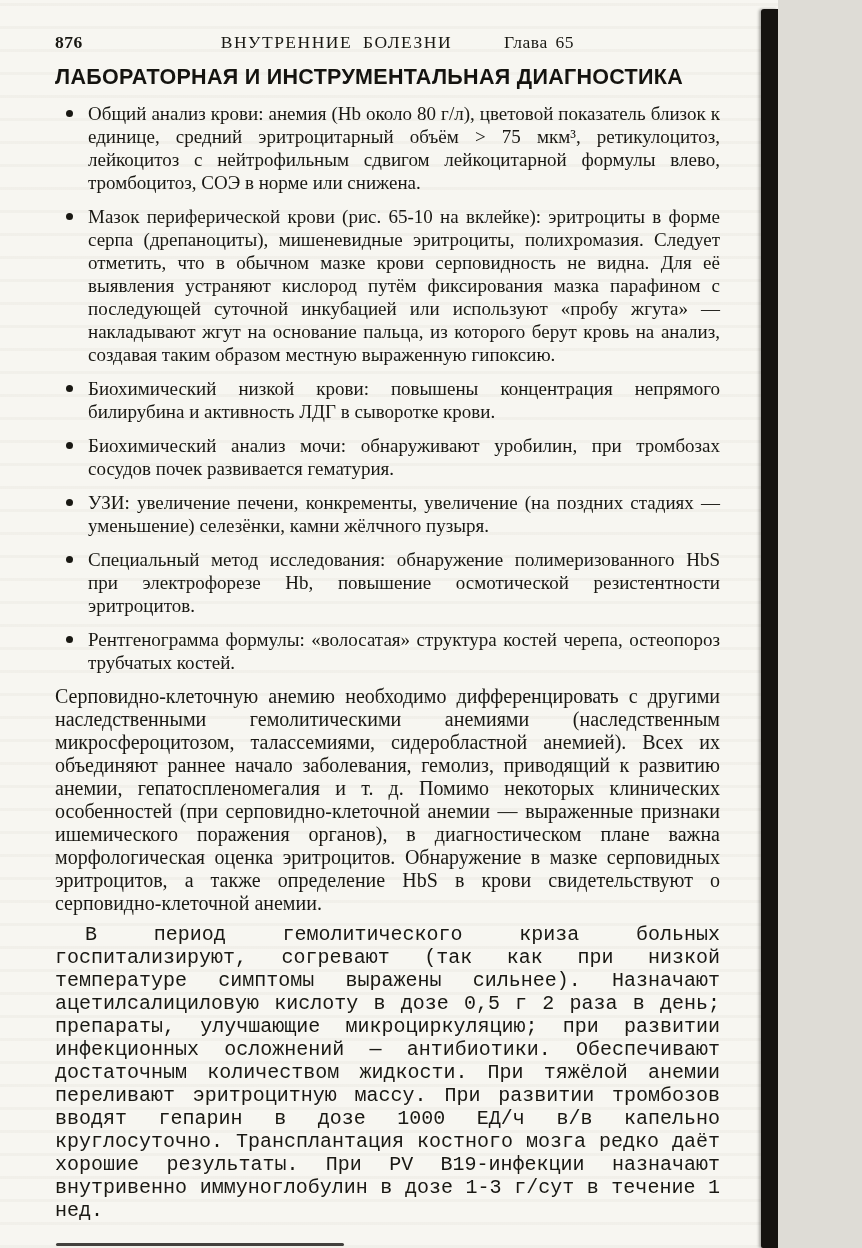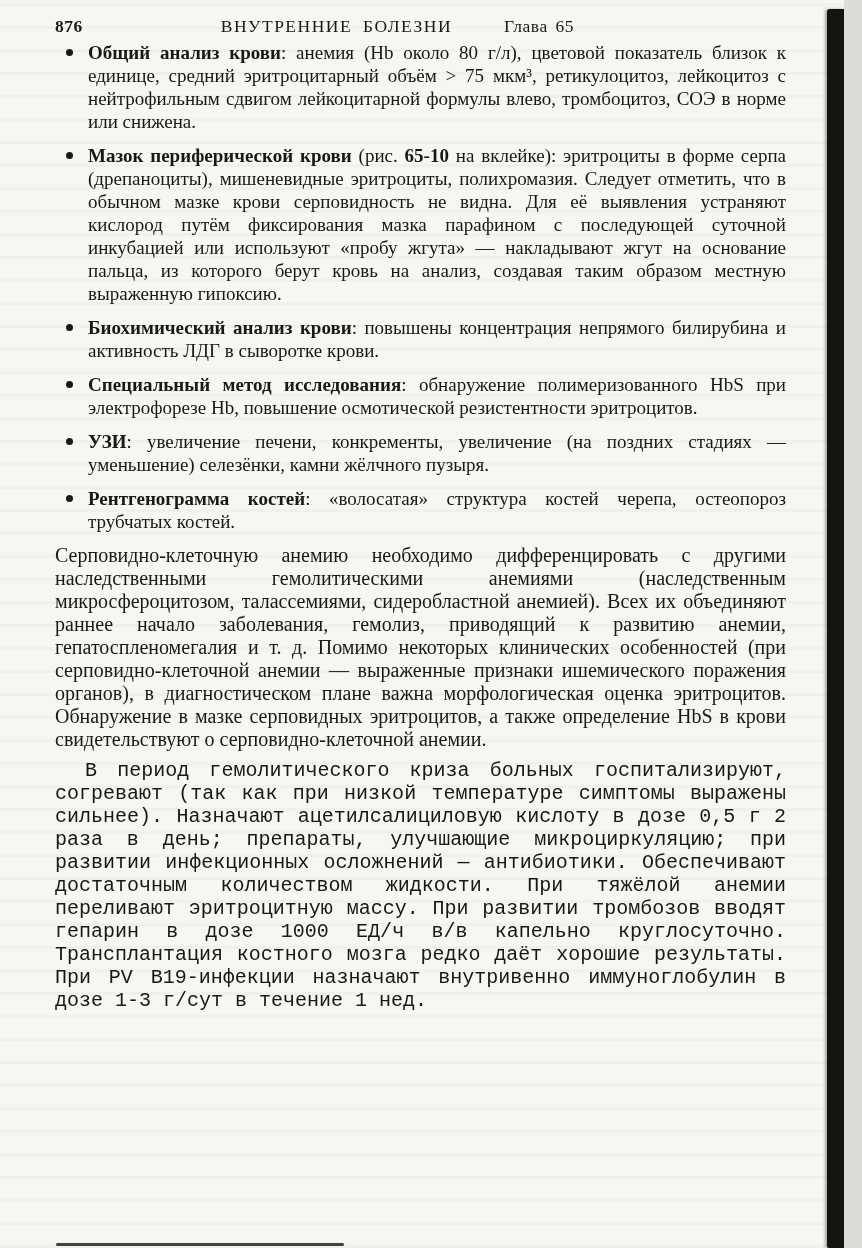--- a/index.html
+++ b/index.html
@@ -3,21 +3,21 @@
 <meta charset="utf-8">
 <style>
   html, body { margin: 0; padding: 0; }
   body {
     width: 862px; height: 1248px;
     background: #dedcd6;
     font-family: "Liberation Serif", serif;
   }
   .page {
     position: relative;
-    width: 844px; height: 1248px;
+    width: 778px; height: 1248px;
     background: #f7f6f1;
     overflow: hidden;
     color: #191813;
   }
   
   .scan-noise {
     position: absolute; inset: 0; z-index: 0;
     background: repeating-linear-gradient(
       0deg,
       rgba(122,115,100,0.06) 0 3px,
@@ -31,21 +31,21 @@
     position: relative; z-index: 1;
     padding: 16px 58px 0 55px;
   }
   .running-head {
     display: flex; align-items: baseline;
     font-size: 17.5px;
     margin-bottom: 4px;
     white-space: nowrap;
   }
   .page-number { font-weight: 700; letter-spacing: .5px; }
-  .running-title { margin-left: 138px; letter-spacing: 1.5px; word-spacing: 5px; }
+  .running-title { margin-left: 138px; letter-spacing: 1.5px; word-spacing: 5px; margin-top: 16px; }
   .chapter { margin-left: 52px; letter-spacing: .5px; word-spacing: 3px; }
 
   .section-heading {
     font-family: "Liberation Sans", sans-serif;
     font-size: 21.5px;
     font-weight: 600;
     letter-spacing: .3px;
     color: #14130f;
     margin: 26px 0 12px 0;
   }
@@ -62,21 +62,21 @@
     hyphens: auto;
   }
   .bullet-item::before {
     content: "";
     position: absolute;
     left: 11px; top: 8px;
     width: 7px; height: 7px;
     border-radius: 50%;
     background: #191813;
   }
-  .bullet-item b { font-weight: 700; }
+  .bullet-item b { font-weight: 400; }
 
   .para {
     font-size: 20px;
     line-height: 23px;
     text-align: justify;
     margin: 0 0 8px 0;
     hyphens: auto;
   }
   .para.indent { text-indent: 30px; font-family: Liberation Mono, monospace; }
 
@@ -106,27 +106,29 @@
 
 <div class="page" style="background: rgb(247, 246, 241); color: rgb(25, 24, 19);">
   <div class="scan-noise"></div>
   <div class="inner">
     <div class="running-head">
       <span class="page-number">876</span>
       <span class="running-title">ВНУТРЕННИЕ БОЛЕЗНИ</span>
       <span class="chapter">Глава 65</span>
     </div>
     <div class="body-content">
+        <h2 class="section-heading first">ЛАБОРАТОРНАЯ И ИНСТРУМЕНТАЛЬНАЯ ДИАГНОСТИКА</h2>
         <ul class="bullet-list">
           <li class="bullet-item"><b>Общий анализ крови</b><span>: анемия (Hb около 80 г/л), цветовой показатель близок к единице, средний эритроцитарный объём &gt; 75 мкм³, ретикулоцитоз, лейкоцитоз с нейтрофильным сдвигом лейкоцитарной формулы влево, тромбоцитоз, СОЭ в норме или снижена.</span></li>
           <li class="bullet-item"><b>Мазок периферической крови</b><span> (рис. </span><b>65-10</b><span> на вклейке): эритроциты в форме серпа (дрепаноциты), мишеневидные эритроциты, полихромазия. Следует отметить, что в обычном мазке крови серповидность не видна. Для её выявления устраняют кислород путём фиксирования мазка парафином с последующей суточной инкубацией или используют «пробу жгута» — накладывают жгут на основание пальца, из которого берут кровь на анализ, создавая таким образом местную выраженную гипоксию.</span></li>
-          <li class="bullet-item"><b>Биохимический анализ крови</b><span>: повышены концентрация непрямого билирубина и активность ЛДГ в сыворотке крови.</span></li>
+          <li class="bullet-item"><b>Биохимический низкой крови</b><span>: повышены концентрация непрямого билирубина и активность ЛДГ в сыворотке крови.</span></li>
+          <li class="bullet-item"><b>Биохимический анализ мочи</b><span>: обнаруживают уробилин, при тромбозах сосудов почек развивается гематурия.</span></li>
+          <li class="bullet-item"><b>УЗИ</b><span>: увеличение печени, конкременты, увеличение (на поздних стадиях — уменьшение) селезёнки, камни жёлчного пузыря.</span></li>
           <li class="bullet-item"><b>Специальный метод исследования</b><span>: обнаружение полимеризованного HbS при электрофорезе Hb, повышение осмотической резистентности эритроцитов.</span></li>
-          <li class="bullet-item"><b>УЗИ</b><span>: увеличение печени, конкременты, увеличение (на поздних стадиях — уменьшение) селезёнки, камни жёлчного пузыря.</span></li>
-          <li class="bullet-item"><b>Рентгенограмма костей</b><span>: «волосатая» структура костей черепа, остеопороз трубчатых костей.</span></li>
+          <li class="bullet-item"><b>Рентгенограмма формулы</b><span>: «волосатая» структура костей черепа, остеопороз трубчатых костей.</span></li>
         </ul>
         <p class="para">Серповидно-клеточную анемию необходимо дифференцировать с другими наследственными гемолитическими анемиями (наследственным микросфероцитозом, талассемиями, сидеробластной анемией). Всех их объединяют раннее начало заболевания, гемолиз, приводящий к развитию анемии, гепатоспленомегалия и т. д. Помимо некоторых клинических особенностей (при серповидно-клеточной анемии — выраженные признаки ишемического поражения органов), в диагностическом плане важна морфологическая оценка эритроцитов. Обнаружение в мазке серповидных эритроцитов, а также определение HbS в крови свидетельствуют о серповидно-клеточной анемии.</p>
         <p class="para indent">В период гемолитического криза больных госпитализируют, согревают (так как при низкой температуре симптомы выражены сильнее). Назначают ацетилсалициловую кислоту в дозе 0,5 г 2 раза в день; препараты, улучшающие микроциркуляцию; при развитии инфекционных осложнений — антибиотики. Обеспечивают достаточным количеством жидкости. При тяжёлой анемии переливают эритроцитную массу. При развитии тромбозов вводят гепарин в дозе 1000 ЕД/ч в/в капельно круглосуточно. Трансплантация костного мозга редко даёт хорошие результаты. При PV B19-инфекции назначают внутривенно иммуноглобулин в дозе 1-3 г/сут в течение 1 нед.</p>
       </div>
   </div>
   <div class="scan-bar" style="background: rgb(21, 19, 16);"></div>
   <div class="bottom-mark"></div>
 </div>
 
 </body></html>

